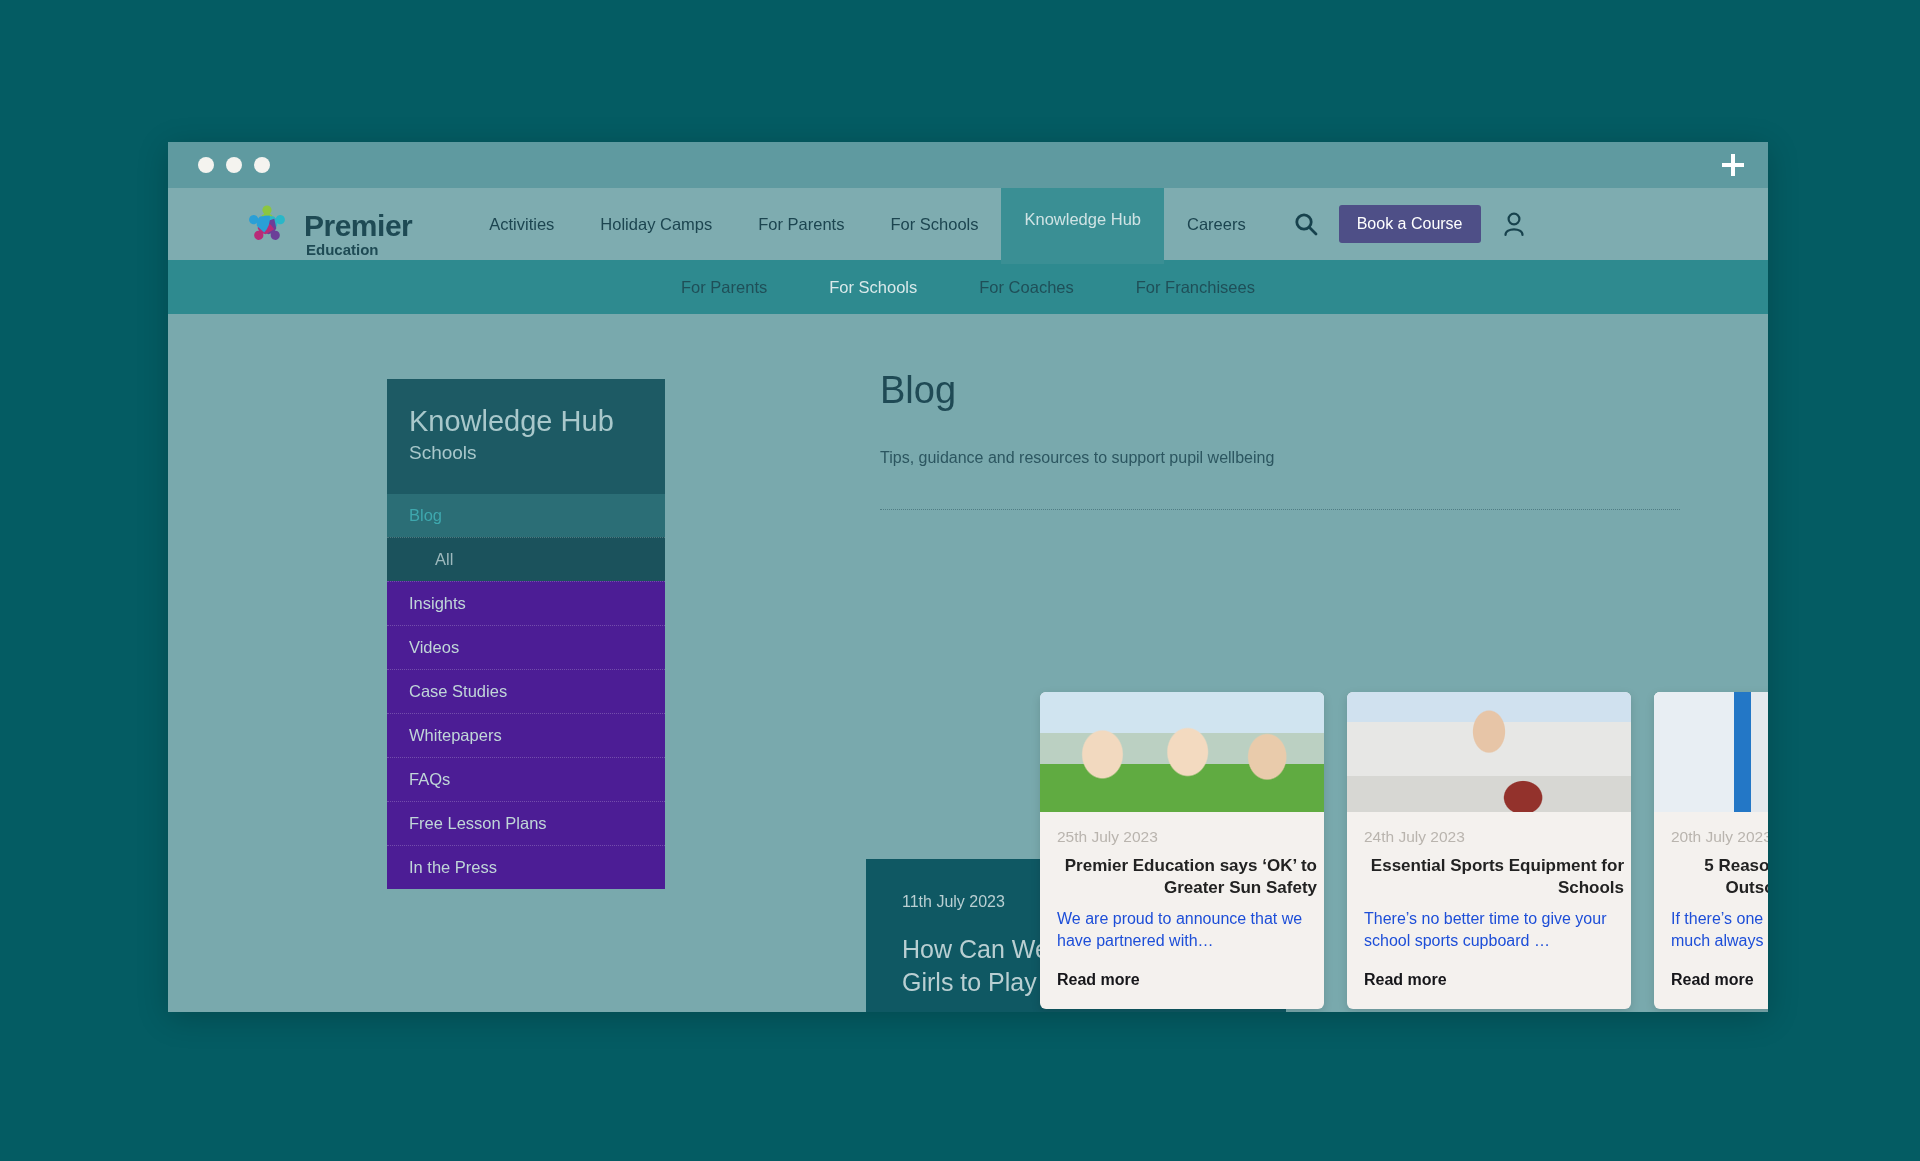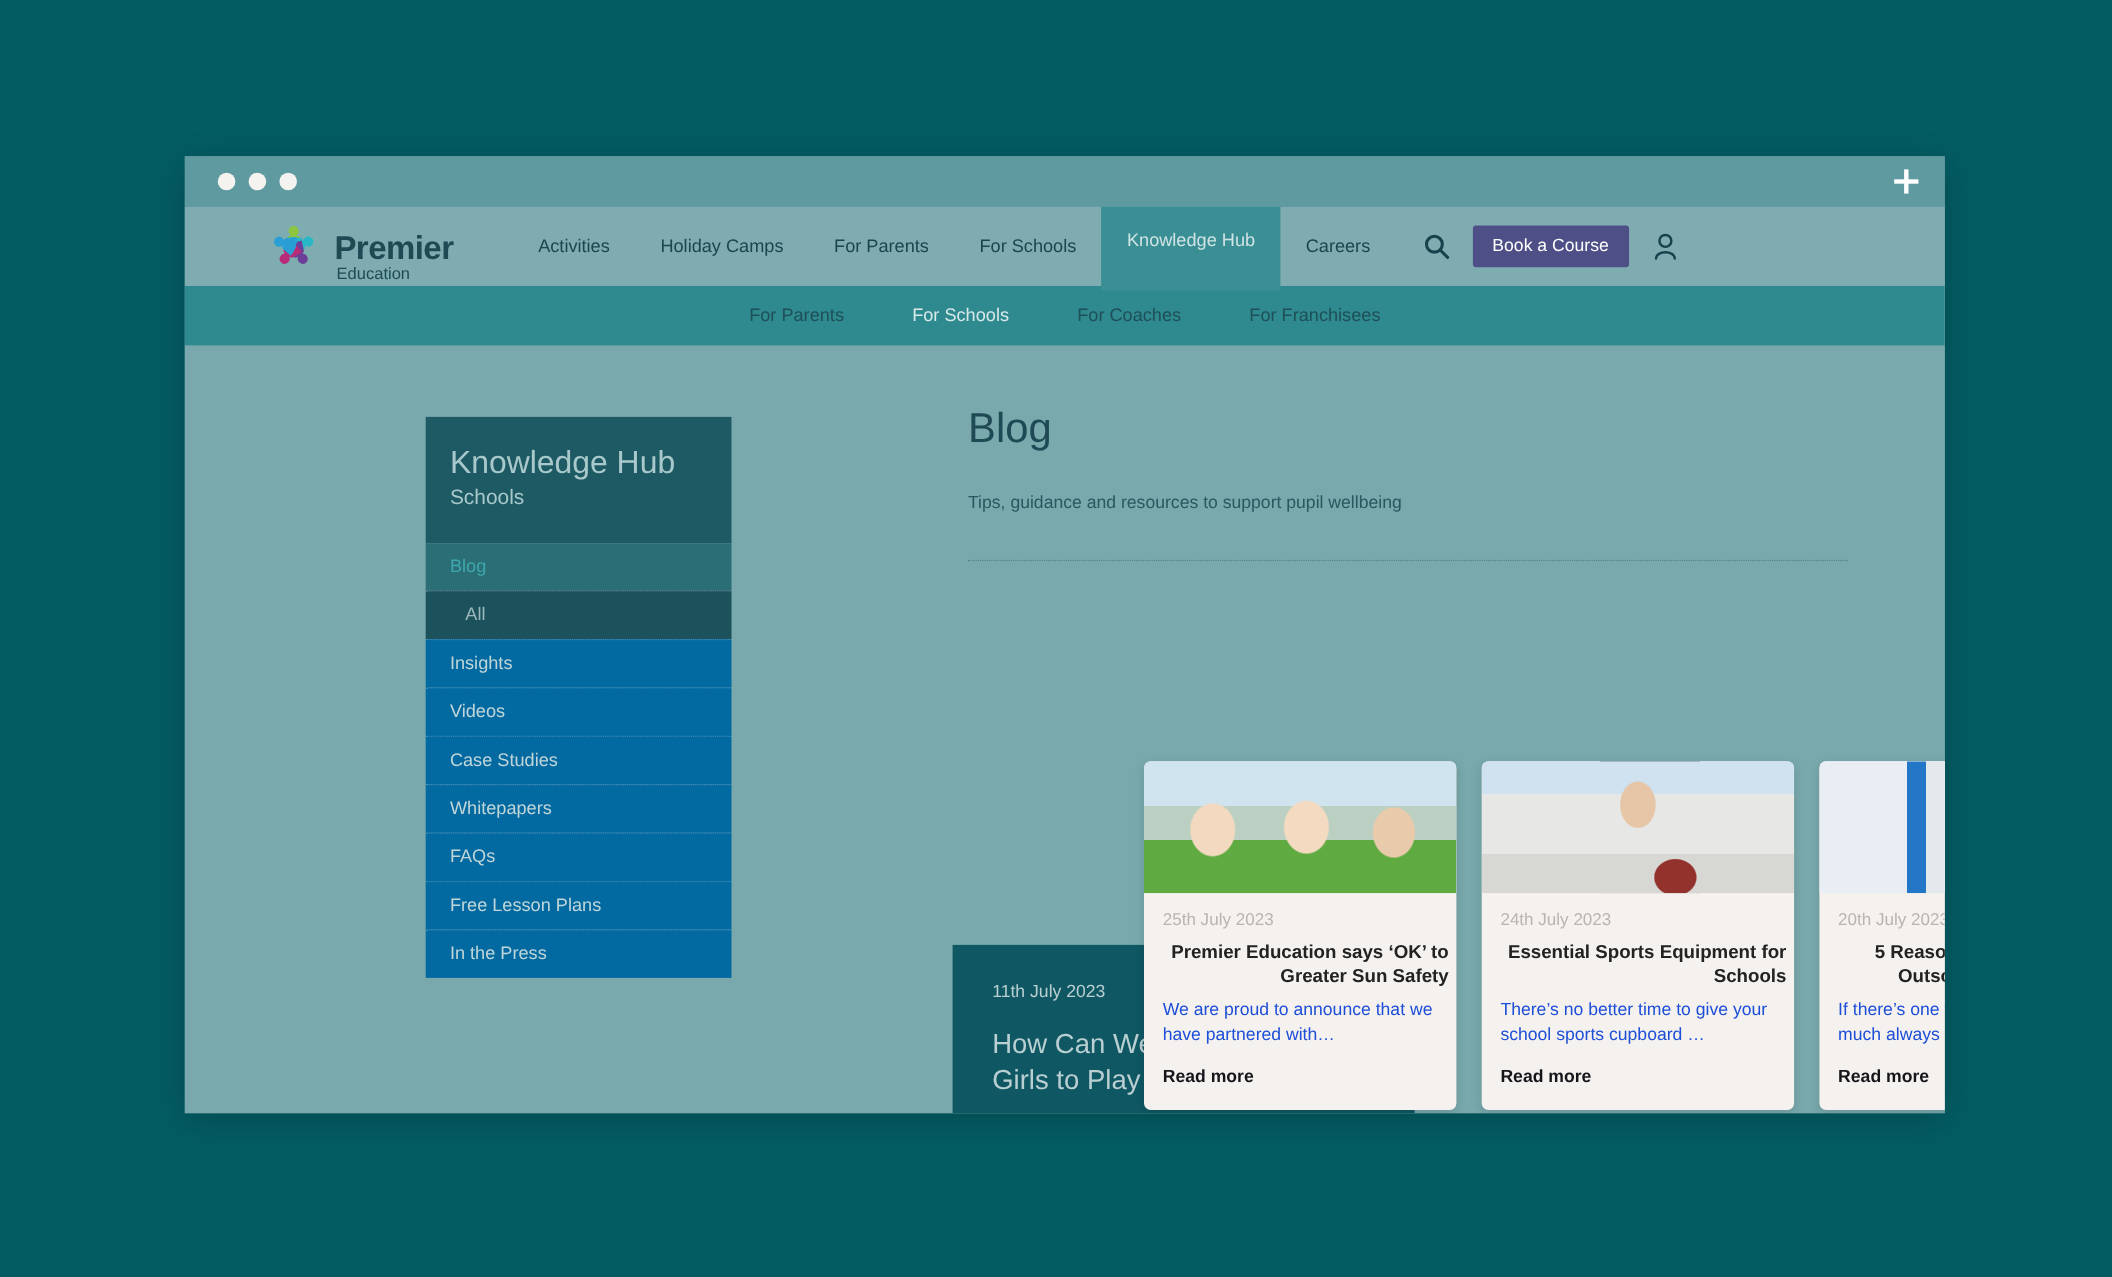--- a/index.html
+++ b/index.html
@@ -55,21 +55,21 @@
   }
   .logo { display: flex; align-items: center; gap: 10px; }
   .logo-mark { width: 54px; height: 54px; flex: 0 0 54px; }
   .logo-text { line-height: 1; margin-top: 20px; }
   .logo-premier {
     font-size: 30px; font-weight: bold; color: #1e4a54;
     letter-spacing: -0.5px; display: block;
   }
   .logo-education {
     font-size: 15px; color: #1e4a54; display: block;
-    margin-top: 1px; margin-left: 2px;
+    margin-top: 1px; margin-left: 2px; font-weight: bold;
   }
 
   .main-nav { display: flex; align-items: stretch; height: 80px; margin-left: 54px; }
   .nav-item {
     display: flex; align-items: center;
     padding: 0 23px;
     font-size: 16.5px; color: #1c4550;
     white-space: nowrap;
     cursor: pointer;
   }
@@ -115,32 +115,32 @@
     width: 278px;
   }
   .sidebar-head {
     background: #1d5a64;
     padding: 26px 22px 30px 22px;
   }
   .sidebar-title { font-size: 29px; color: #a9c8cb; font-weight: normal; }
   .sidebar-sub { font-size: 19px; color: #a9c8cb; margin-top: 4px; }
   .sidebar-list { }
   .sidebar-link {
-    background: #0369a1;
+    background: #4c1d95;
     color: #c0d6d8;
     font-size: 16.5px;
     padding: 12px 22px;
     border-top: 1px dotted rgba(255,255,255,0.22);
     cursor: pointer;
   }
   .sidebar-link.primary {
     background: #2b6e76; color: #3ea8ae; border-top: none;
   }
   .sidebar-link.sub {
-    background: #1b525c; padding-left: 36px; color: #9db9bd;
+    background: #1b525c; padding-left: 48px; color: #9db9bd;
   }
 
   
   .main-col { position: absolute; left: 712px; top: 55px; right: 0; }
   .page-title { font-size: 38px; color: #1f4a55; font-weight: normal; }
   .page-sub { font-size: 16px; color: #2c5660; margin-top: 37px; }
   .divider {
     margin-top: 42px; border: none;
     border-top: 1px dotted rgba(31,74,85,0.45);
     width: 800px;

